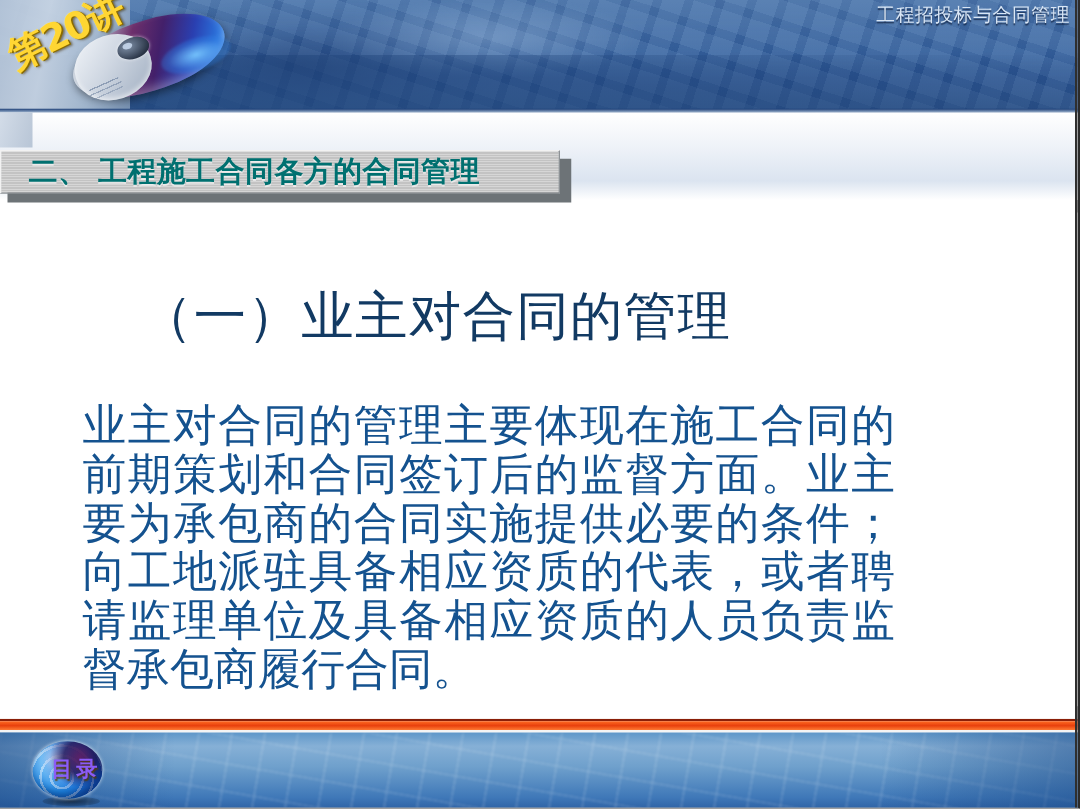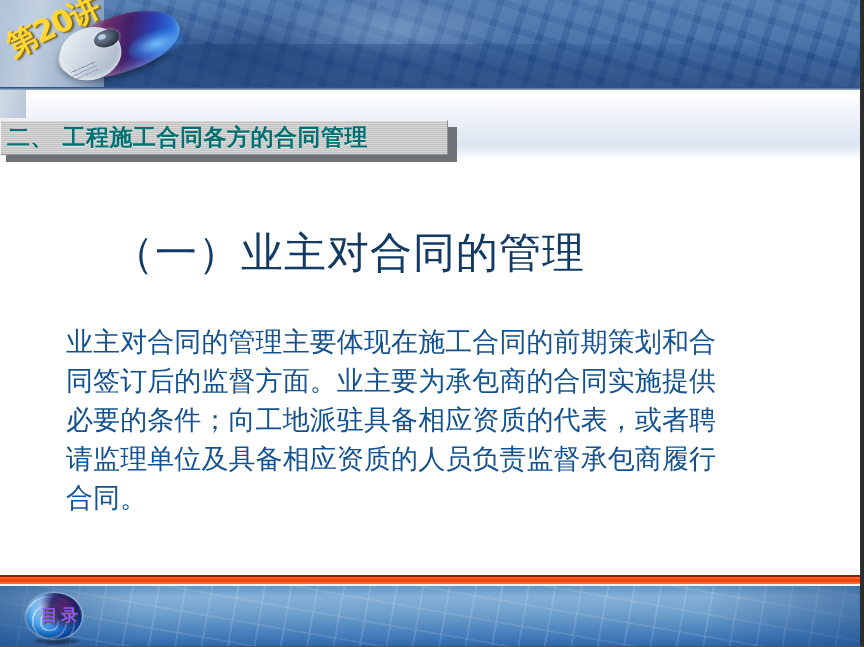--- a/index.html
+++ b/index.html
@@ -211,21 +211,21 @@
     box-sizing: border-box;
     display: flex;
     align-items: center;
   }
   .section-bar-text {
     color: #007070;
     font-family: "DejaVu Sans", sans-serif;
     font-weight: 700;
     font-size: 23px;
     letter-spacing: 0.5px;
-    padding-left: 6px;
+    padding-left: 22px;
     white-space: nowrap;
     text-shadow: 0 1px 0 rgba(255,255,255,0.55);
   }
 
   
   .body-area {
     position: absolute;
     left: 0; top: 170px;
     width: 864px; height: 395px;
     background: #ffffff;
@@ -239,21 +239,21 @@
     line-height: 50px;
     letter-spacing: 1px;
     white-space: nowrap;
   }
   .paragraph {
     position: absolute;
     left: 66px; top: 152px;
     width: 650px;
     color: #14528f;
     font-family: "DejaVu Serif", serif;
-    font-size: 27px;
+    font-size: 35px;
     line-height: 39px;
     text-align: justify;
     text-justify: inter-character;
     letter-spacing: 0px;
   }
 
   
   .footer {
     position: absolute;
     left: 0; top: 575px;
@@ -370,20 +370,21 @@
     <div class="mouse-graphic">
       <div class="mouse-body"></div>
       <div class="mouse-left-btn"></div>
       <div class="mouse-wheel"></div>
       <div class="mouse-lines"></div>
       <div class="mouse-glow"></div>
     </div>
 
     <div class="badge-text">第20讲</div>
 
+    <div class="course-title">工程招投标与合同管理</div>
 
     <div class="header-bottom-line"></div>
   </div>
 
   <div class="subband"></div>
   <div class="subband-leftcap"></div>
 
   <div class="section-bar-wrap">
     <div class="section-bar-shadow"></div>
     <div class="section-bar">

